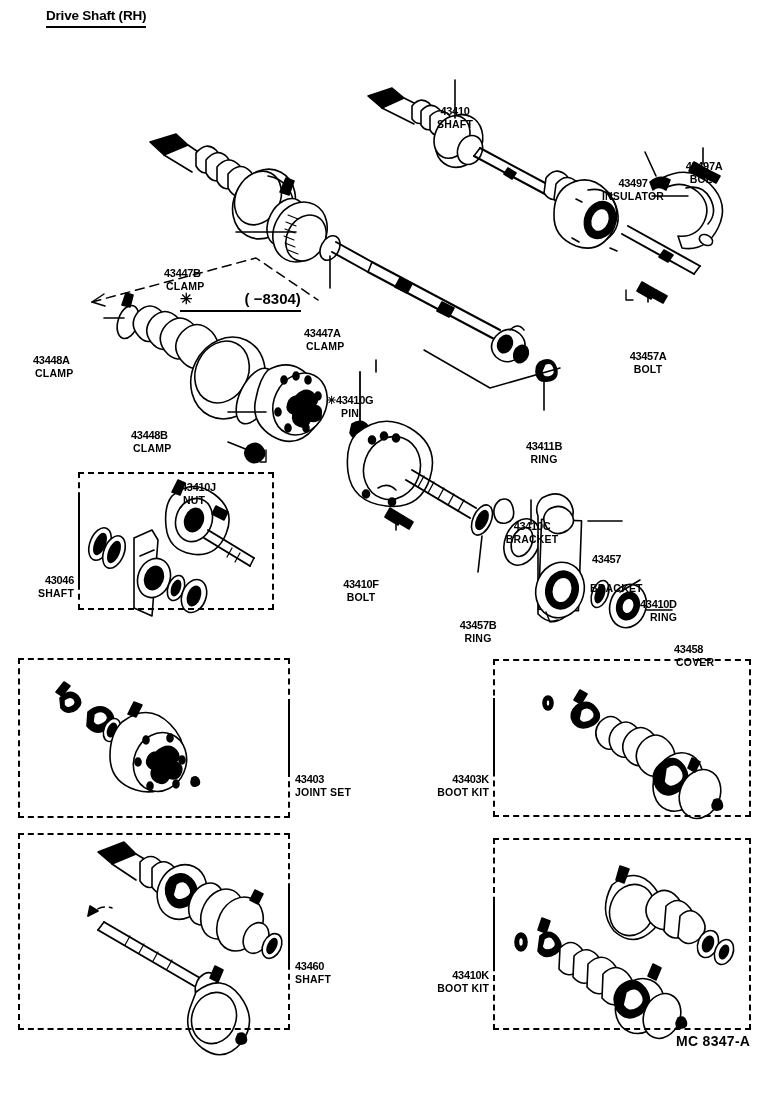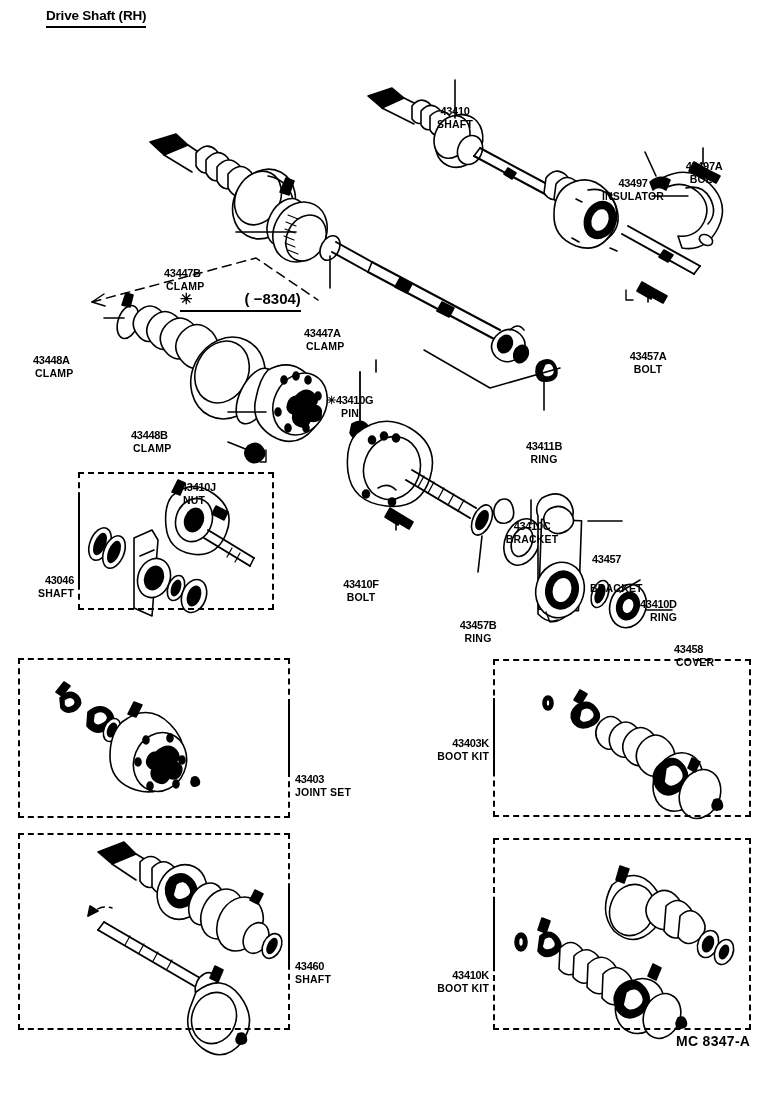--- a/index.html
+++ b/index.html
@@ -489,21 +489,21 @@
 
   <div class="dbox" style="left:18px;top:658px;width:272px;height:160px;"></div>
   <div class="tick" style="left:288px;top:702px;width:2px;height:72px;"></div>
   <div class="lbl" style="left:295px;top:726px;">
     <div class="num">43403</div>
     <div class="sub" style="margin-top:2px">JOINT SET</div>
   </div>
 
   <div class="dbox" style="left:493px;top:659px;width:258px;height:158px;"></div>
   <div class="tick" style="left:493px;top:698px;width:2px;height:78px;"></div>
-  <div class="lbl r" style="left:411px;top:690px;width:78px;text-align:right;">
+  <div class="lbl r" style="left:411px;top:726px;width:78px;text-align:right;">
     <div class="num">43403K</div>
     <div class="sub" style="margin-top:2px">BOOT KIT</div>
   </div>
 
   <div class="dbox" style="left:18px;top:833px;width:272px;height:197px;"></div>
   <div class="tick" style="left:288px;top:888px;width:2px;height:78px;"></div>
   <div class="lbl" style="left:295px;top:913px;">
     <div class="num">43460</div>
     <div class="sub" style="margin-top:2px">SHAFT</div>
   </div>

